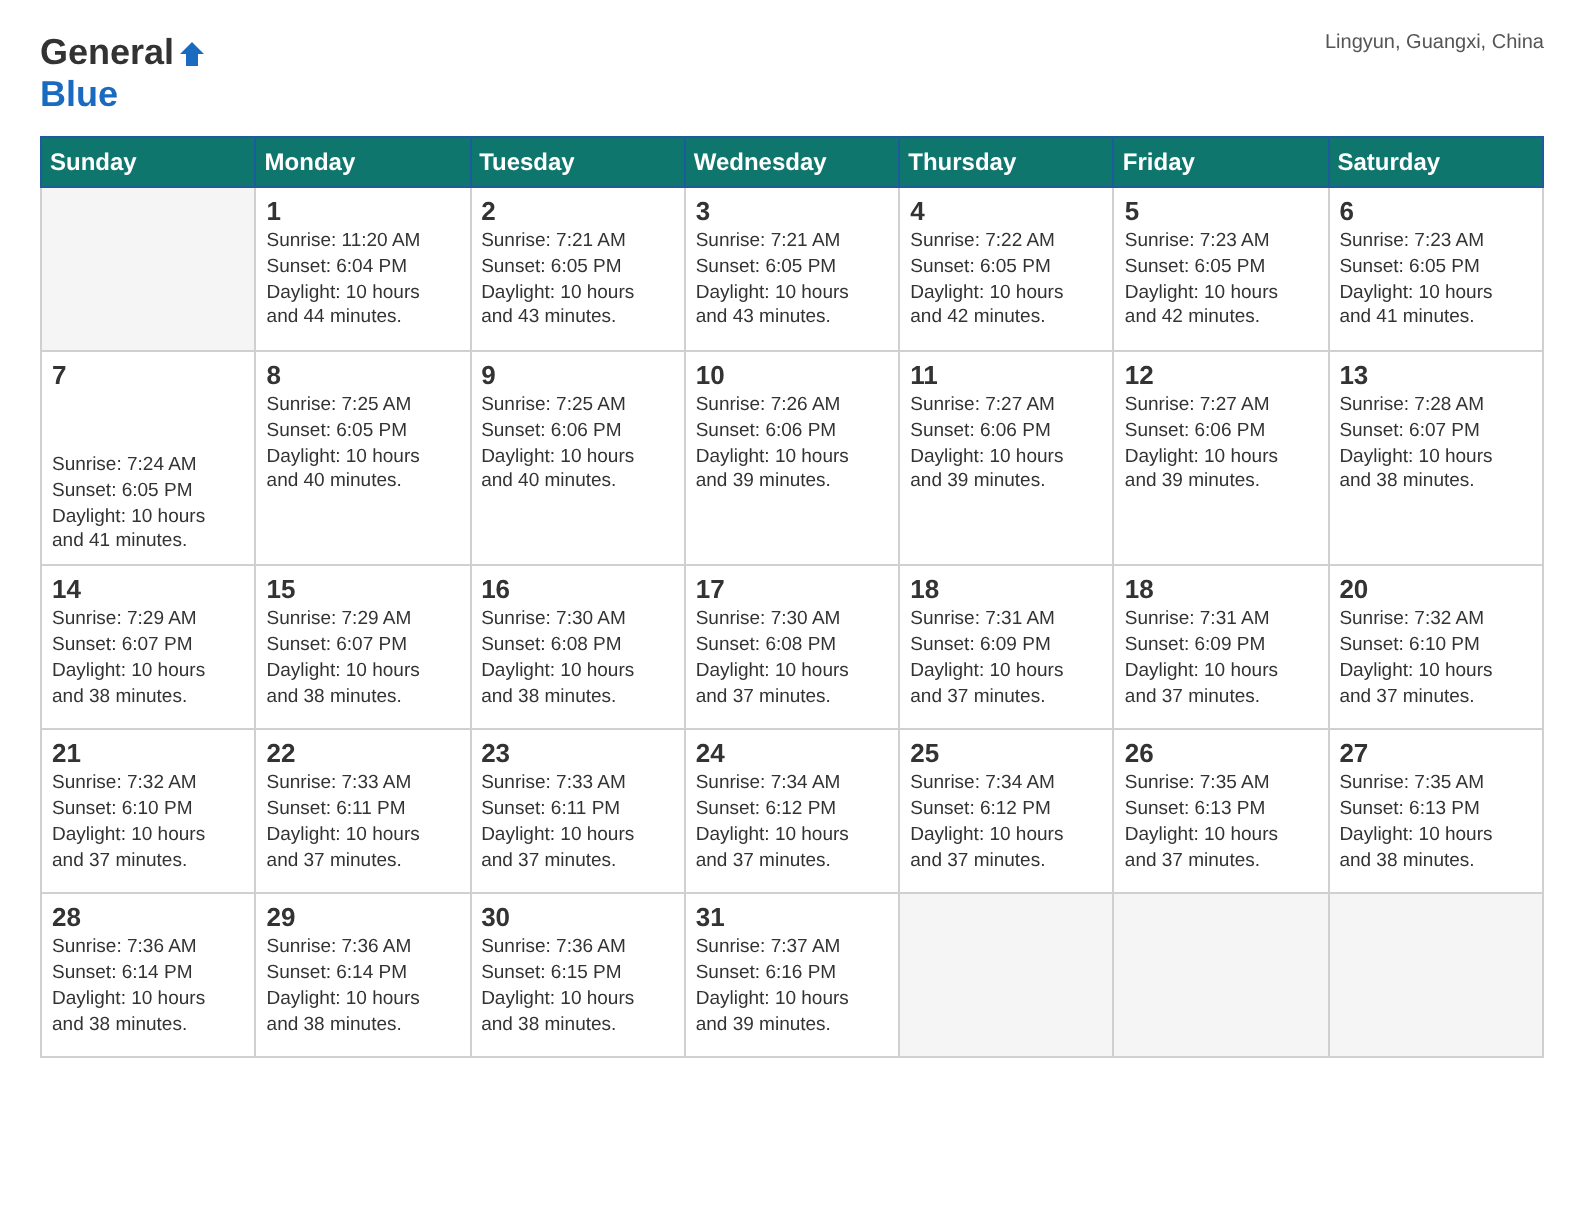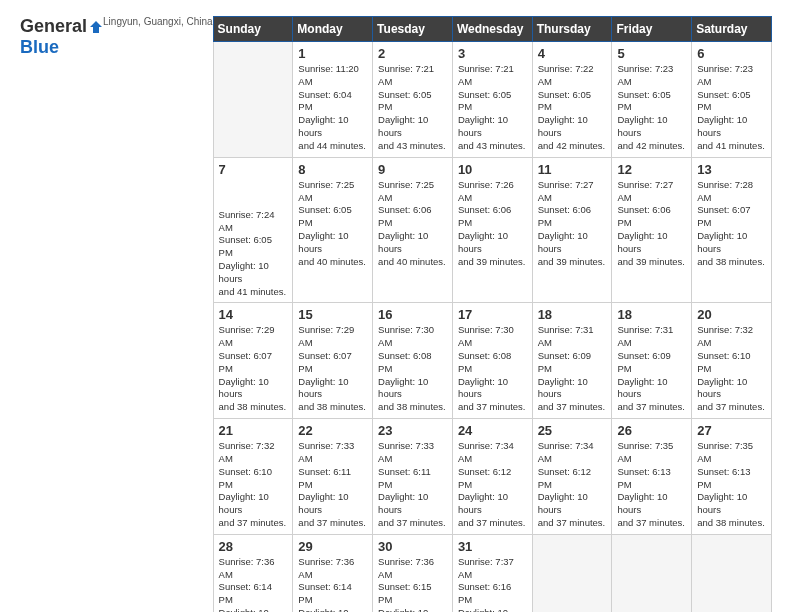--- a/index.html
+++ b/index.html
@@ -8,21 +8,21 @@
       height: 612px;
       font-family: Arial, sans-serif;
       background: #fff;
       overflow: hidden;
     }
     .page {
       width: 792px;
       height: 461px;
       padding: 16px 20px 16px 20px;
       display: flex;
-      flex-direction: row;
+      flex-direction: column;
     }
     .header {
       display: flex;
       align-items: flex-start;
       justify-content: space-between;
       margin-bottom: 10px;
     }
     .logo {
       display: flex;
       flex-direction: column;
@@ -56,21 +56,21 @@
       color: #555;
     }
     .calendar {
       flex: 1;
       border: 1px solid #ccc;
       border-collapse: collapse;
       width: 100%;
       table-layout: fixed;
     }
     .calendar th {
-      background: #404040;
+      background: #0f766e;
       color: #fff;
       font-size: 12px;
       font-weight: bold;
       padding: 5px 4px;
       text-align: left;
       border: 1px solid #1e5a9e;
     }
     .calendar td {
       vertical-align: top;
       padding: 4px 5px;

